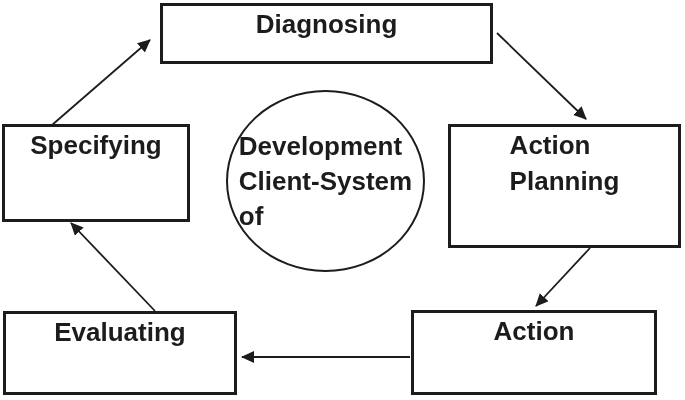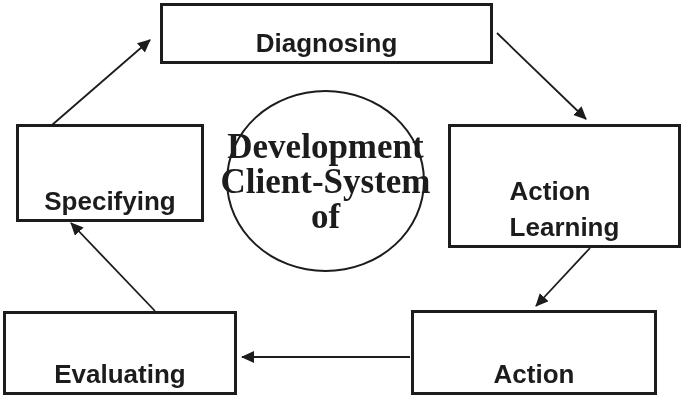--- a/index.html
+++ b/index.html
@@ -3,39 +3,39 @@
 <meta charset="utf-8">
 <style>
   html,body{margin:0;padding:0;background:#ffffff;}
   .stage{
     position:relative;width:685px;height:400px;background:#ffffff;
     font-family:"Liberation Sans", sans-serif;color:#1c1c1c;overflow:hidden;
   }
   .arrow-layer{position:absolute;left:0;top:0;width:685px;height:400px;}
   .node{
     position:absolute;box-sizing:border-box;background:#ffffff;
-    border:3px solid #1c1c1c;display:flex;align-items:flex-end;justify-content:center;
+    border:3px solid #1c1c1c;display:flex;align-items:flex-start;justify-content:center;
   }
   .label-block{
     display:inline-block;text-align:left;font-weight:700;
     font-size:26px;line-height:36px;white-space:nowrap;
   }
   .label-center{text-align:center;}
   .ellipse{
     position:absolute;box-sizing:border-box;background:#ffffff;
     border:2px solid #1c1c1c;border-radius:50%;
     display:flex;align-items:center;justify-content:center;
   }
-  .ellipse .label-block{text-align:center;font-size:35px;line-height:35px;font-family:Liberation Serif, serif;}
+  .ellipse .label-block{text-align:left;font-size:26px;line-height:35px;}
   
   #box-diagnosing          {left:160px;top:3px;  width:333px;height:61px;}
   #box-action-planning     {left:448px;top:124px;width:233px;height:124px;}
   #box-action-taking       {left:411px;top:310px;width:246px;height:85px;}
   #box-evaluating          {left:3px;  top:311px;width:234px;height:84px;}
-  #box-specifying-learning {left:16px;  top:124px;width:188px;height:98px;}
+  #box-specifying-learning {left:2px;  top:124px;width:188px;height:98px;}
   #circle-center           {left:226px;top:90px; width:199px;height:182px;}
 </style>
 </head>
 <body>
 
 <div class="stage">
 
   <svg class="arrow-layer" viewBox="0 0 685 400" xmlns="http://www.w3.org/2000/svg">
     <defs>
       <marker id="ah" markerUnits="userSpaceOnUse" markerWidth="16" markerHeight="14" refX="12" refY="6" orient="auto">
@@ -51,21 +51,21 @@
 
   <div class="node" id="box-diagnosing">
     <div class="label-block label-center">
       <div>Diagnosing</div>
     </div>
   </div>
 
   <div class="node" id="box-action-planning">
     <div class="label-block">
       <div>Action</div>
-      <div>Learning</div>
+      <div>Planning</div>
     </div>
   </div>
 
   <div class="node" id="box-action-taking">
     <div class="label-block">
       <div>Action</div>
     </div>
   </div>
 
   <div class="node" id="box-evaluating">

